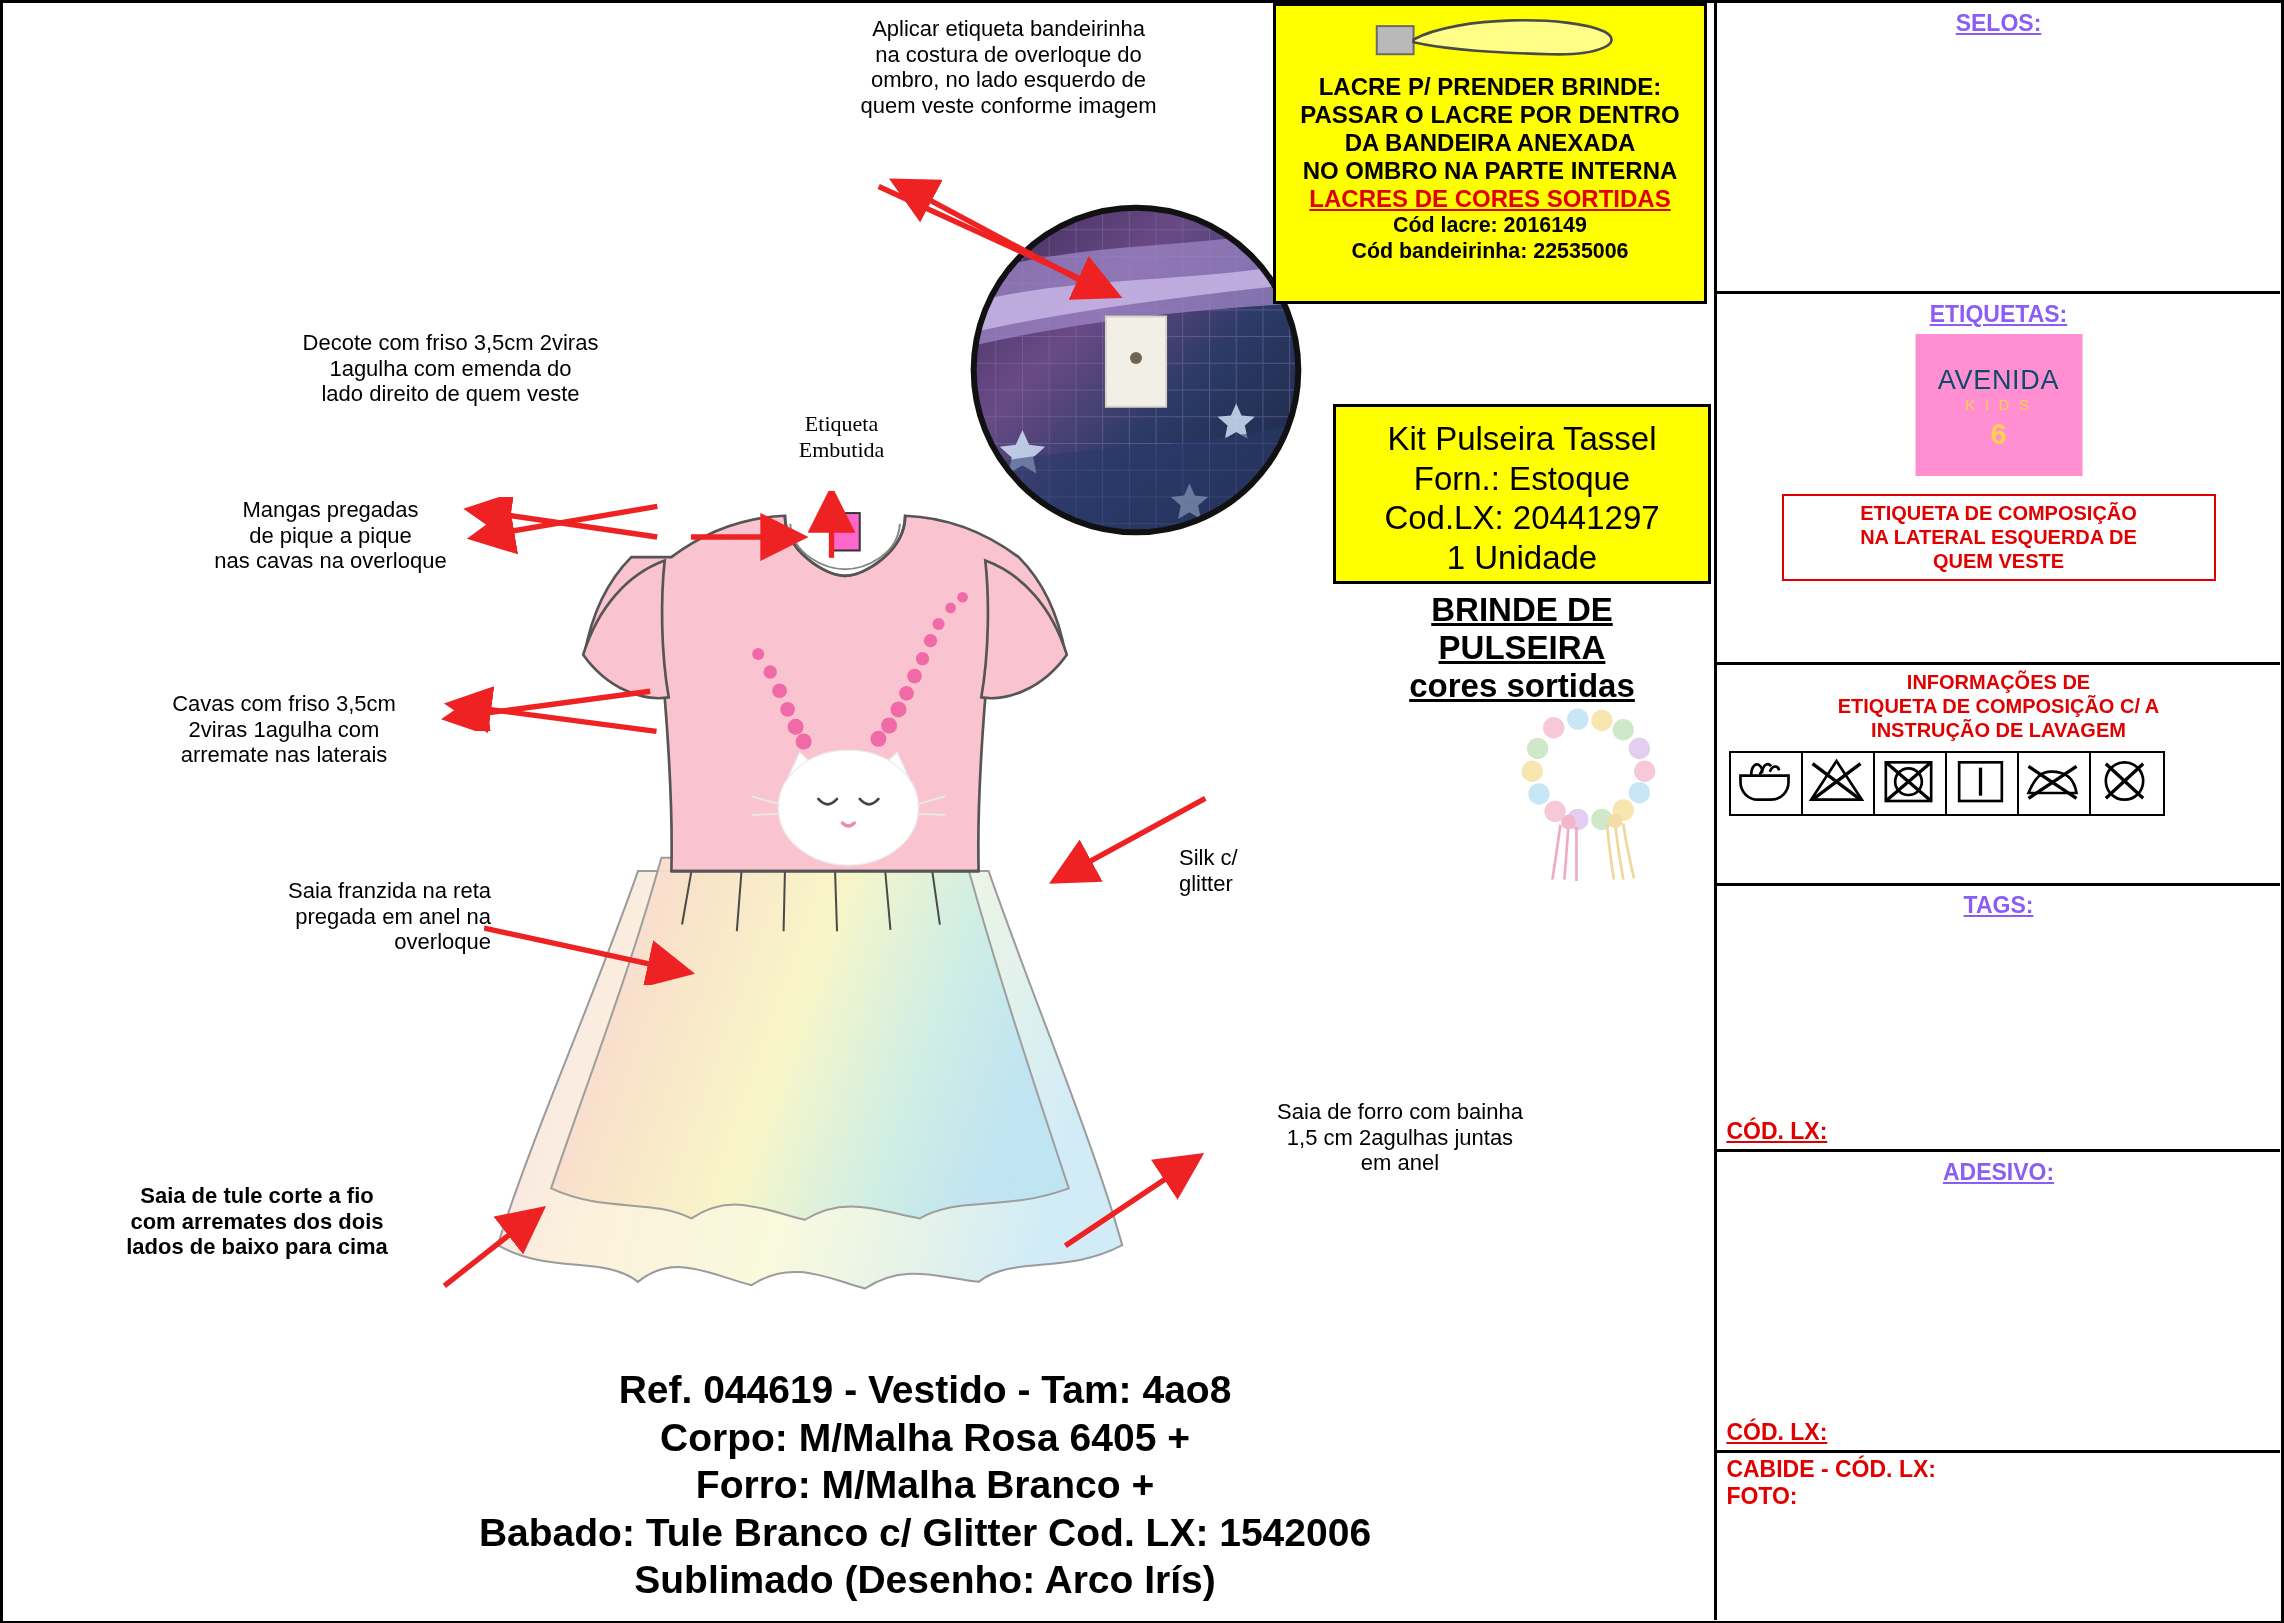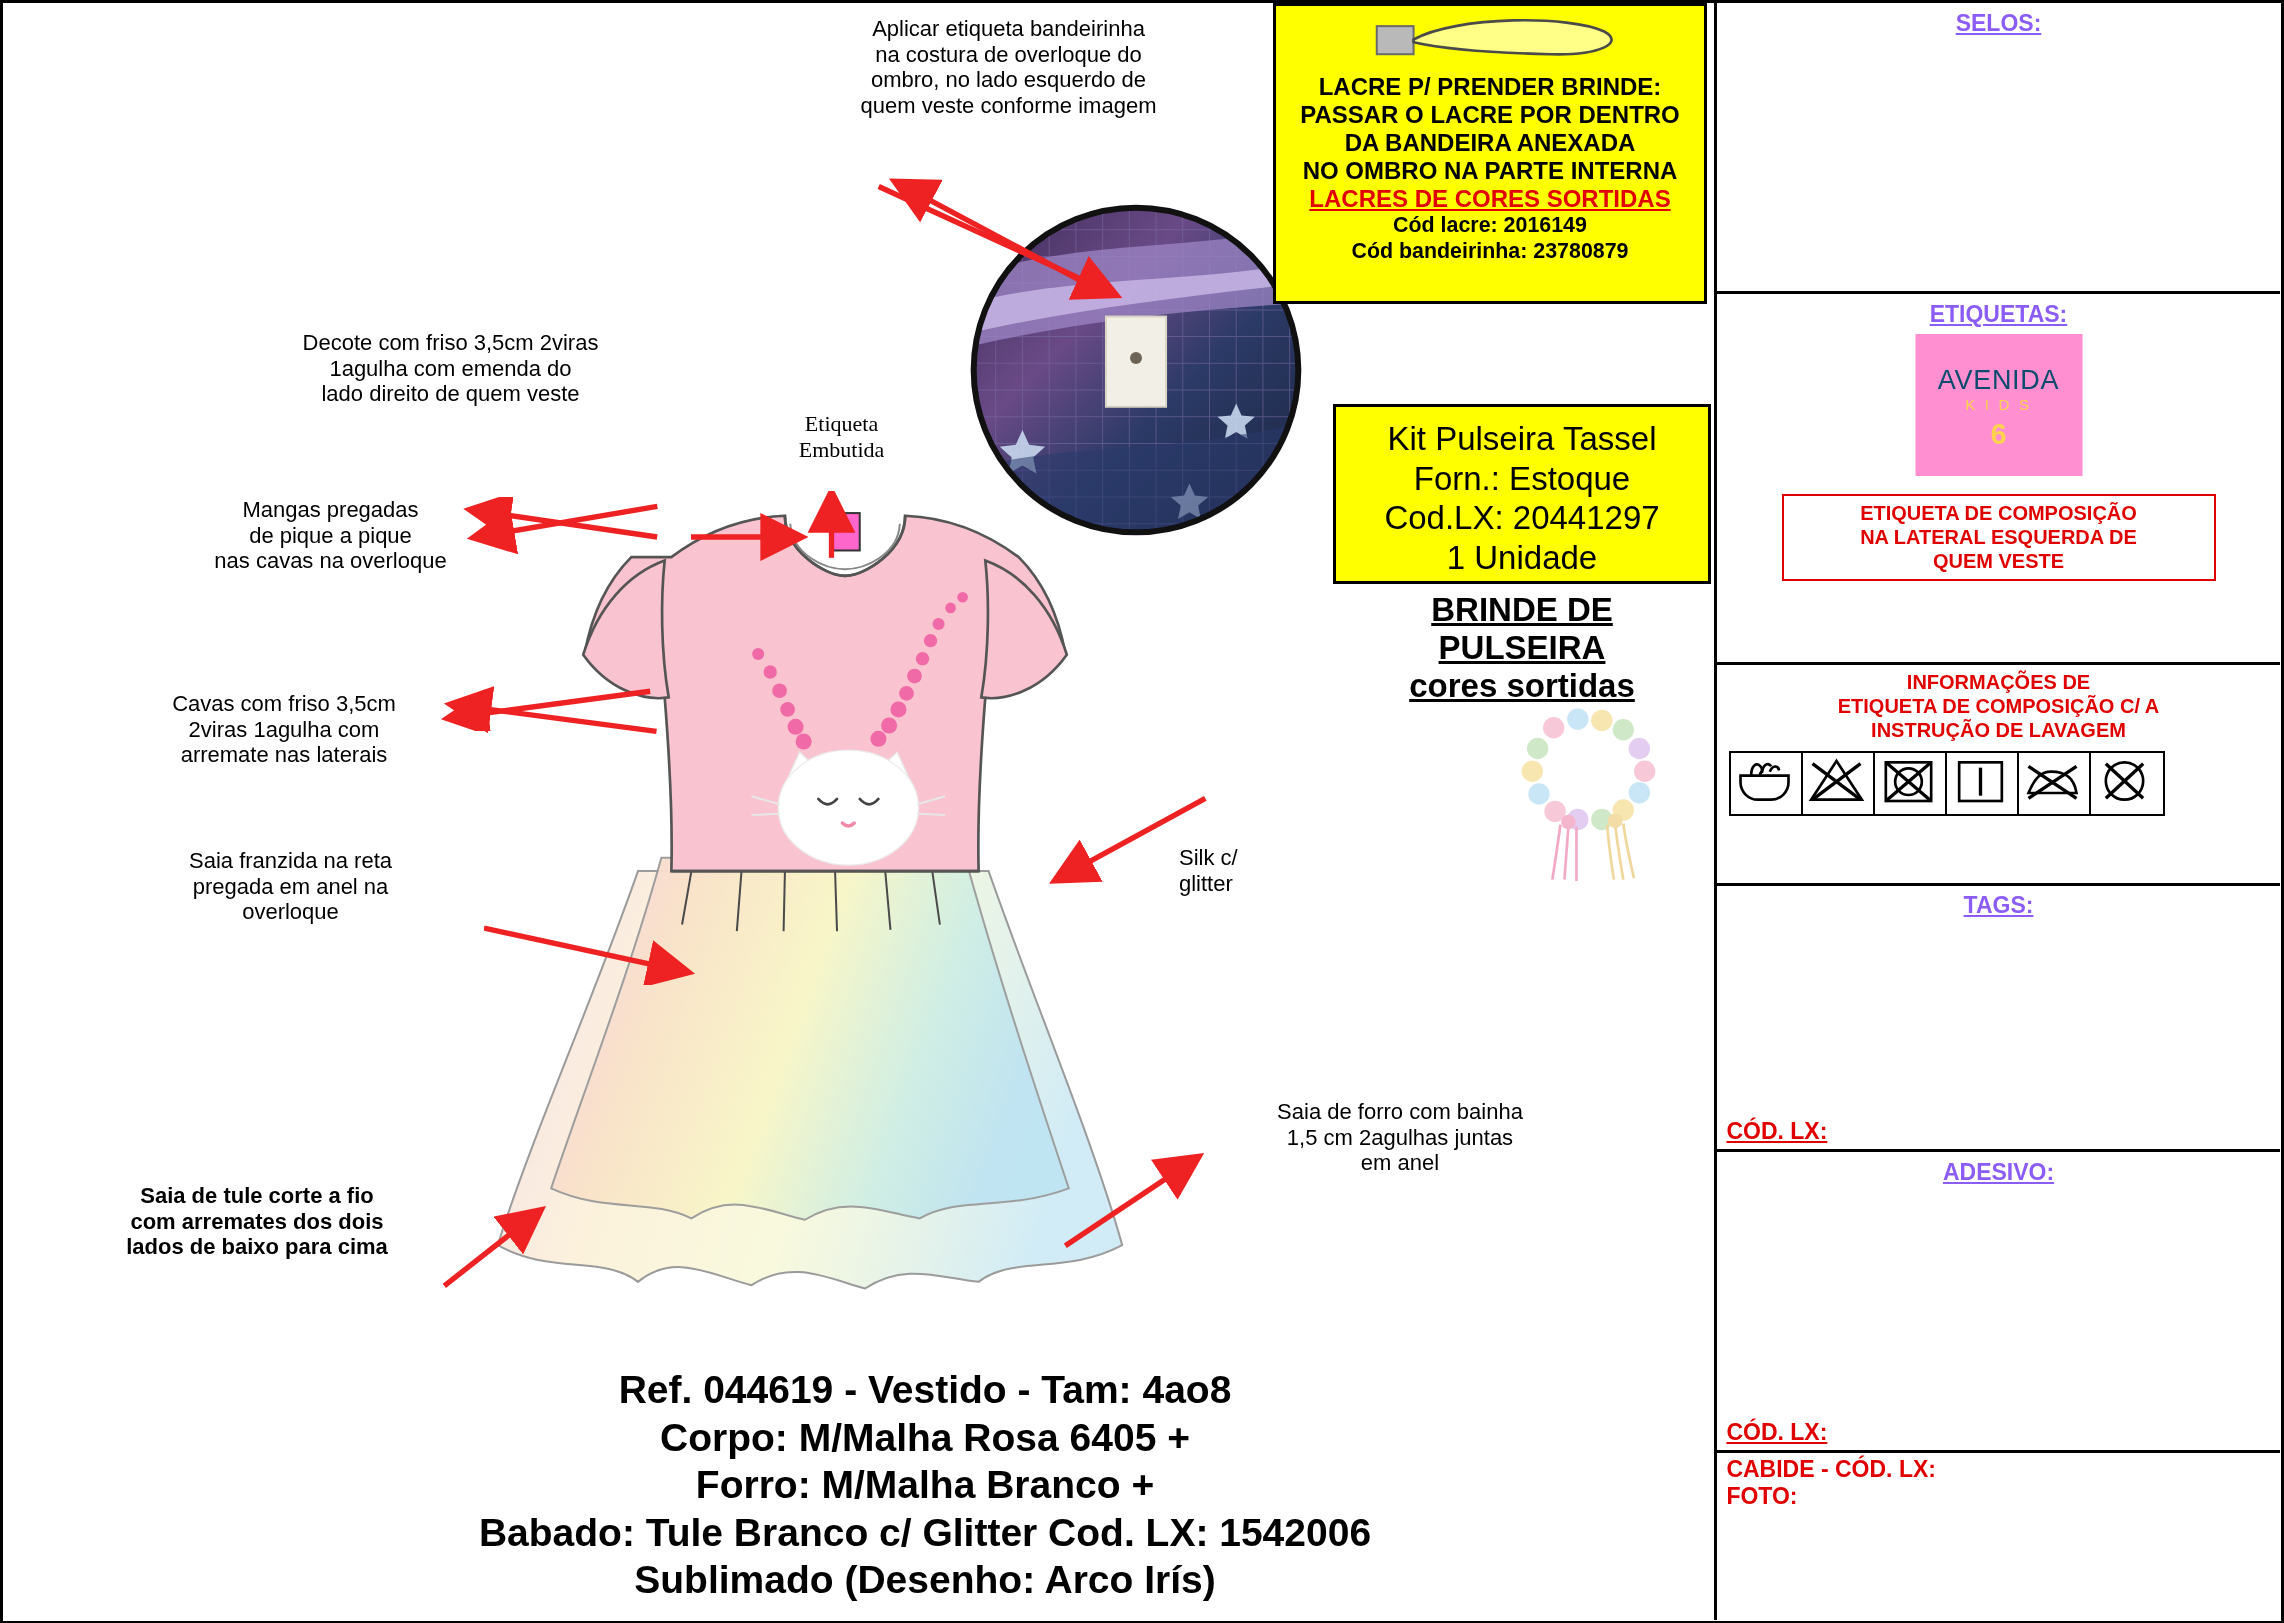--- a/index.html
+++ b/index.html
@@ -242,21 +242,21 @@
 de pique a pique
 nas cavas na overloque</div>
     </div>
 
     <div class="note" style="left:47px;top:688px;width:468px;">
       <div style="white-space:pre-line;">Cavas com friso 3,5cm
 2viras 1agulha com
 arremate nas laterais</div>
     </div>
 
-    <div class="note" style="left:87px;top:845px;width:401px;">
+    <div class="note" style="left:87px;top:875px;width:401px;text-align:right;">
       <div style="white-space:pre-line;">Saia franzida na reta
 pregada em anel na
 overloque</div>
     </div>
 
     <div class="note" style="left:27px;top:1180px;width:454px;font-weight:bold;">
       <div style="white-space:pre-line;">Saia de tule corte a fio
 com arremates dos dois
 lados de baixo para cima</div>
     </div>
@@ -326,21 +326,21 @@
       <svg width="281" height="47" viewBox="0 0 420 70" style="position:absolute;left:74px;top:8px;">
         <rect x="40" y="18" width="55" height="42" fill="#b9b9b9" stroke="#6a6a6a" stroke-width="3"></rect>
         <path d="M95 38 C160 2 330 2 380 26 C412 44 370 62 300 60 C210 58 140 52 95 42 Z" fill="#ffff88" stroke="#4a4a4a" stroke-width="4"></path>
       </svg>
       <div class="l1">LACRE P/ PRENDER BRINDE:</div>
       <div class="l1">PASSAR O LACRE POR DENTRO</div>
       <div class="l1">DA BANDEIRA ANEXADA</div>
       <div class="l1">NO OMBRO NA PARTE INTERNA</div>
       <div class="red">LACRES DE CORES SORTIDAS</div>
       <div class="sm">Cód lacre: 2016149</div>
-      <div class="sm">Cód bandeirinha: 23780879</div>
+      <div class="sm">Cód bandeirinha: 22535006</div>
     </div>
 
     <div class="ybox2" style="left:1330px;top:401px;width:378px;height:180px;padding-top:12px;">
       <div>Kit Pulseira Tassel</div>
       <div>Forn.: Estoque</div>
       <div>Cod.LX: 20441297</div>
       <div>1 Unidade</div>
     </div>
 
     <div class="brinde" style="left:1330px;top:588px;width:378px;">

